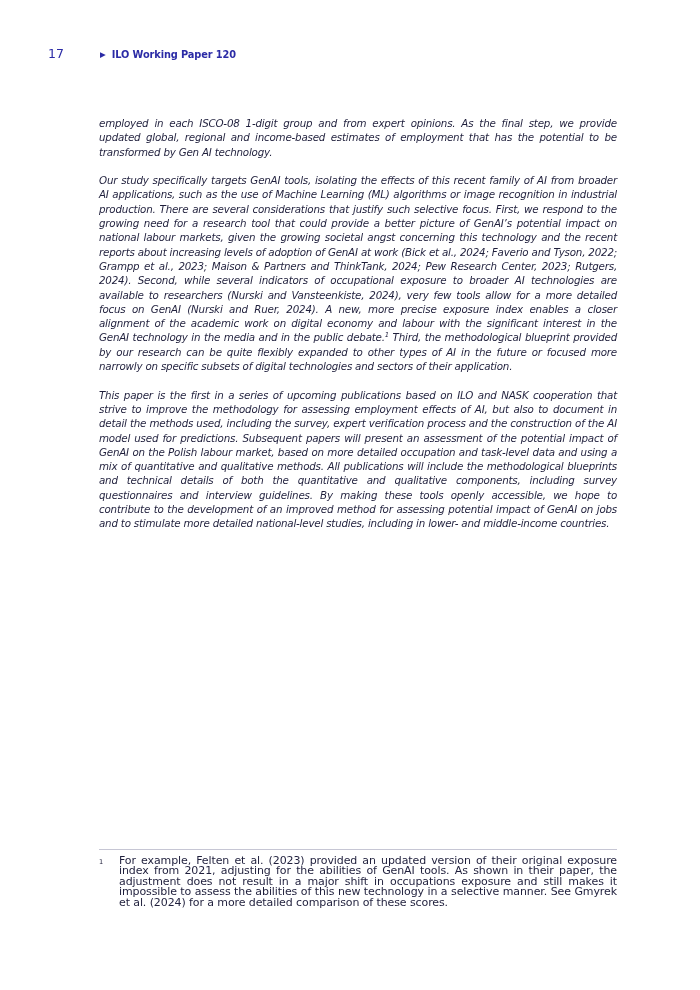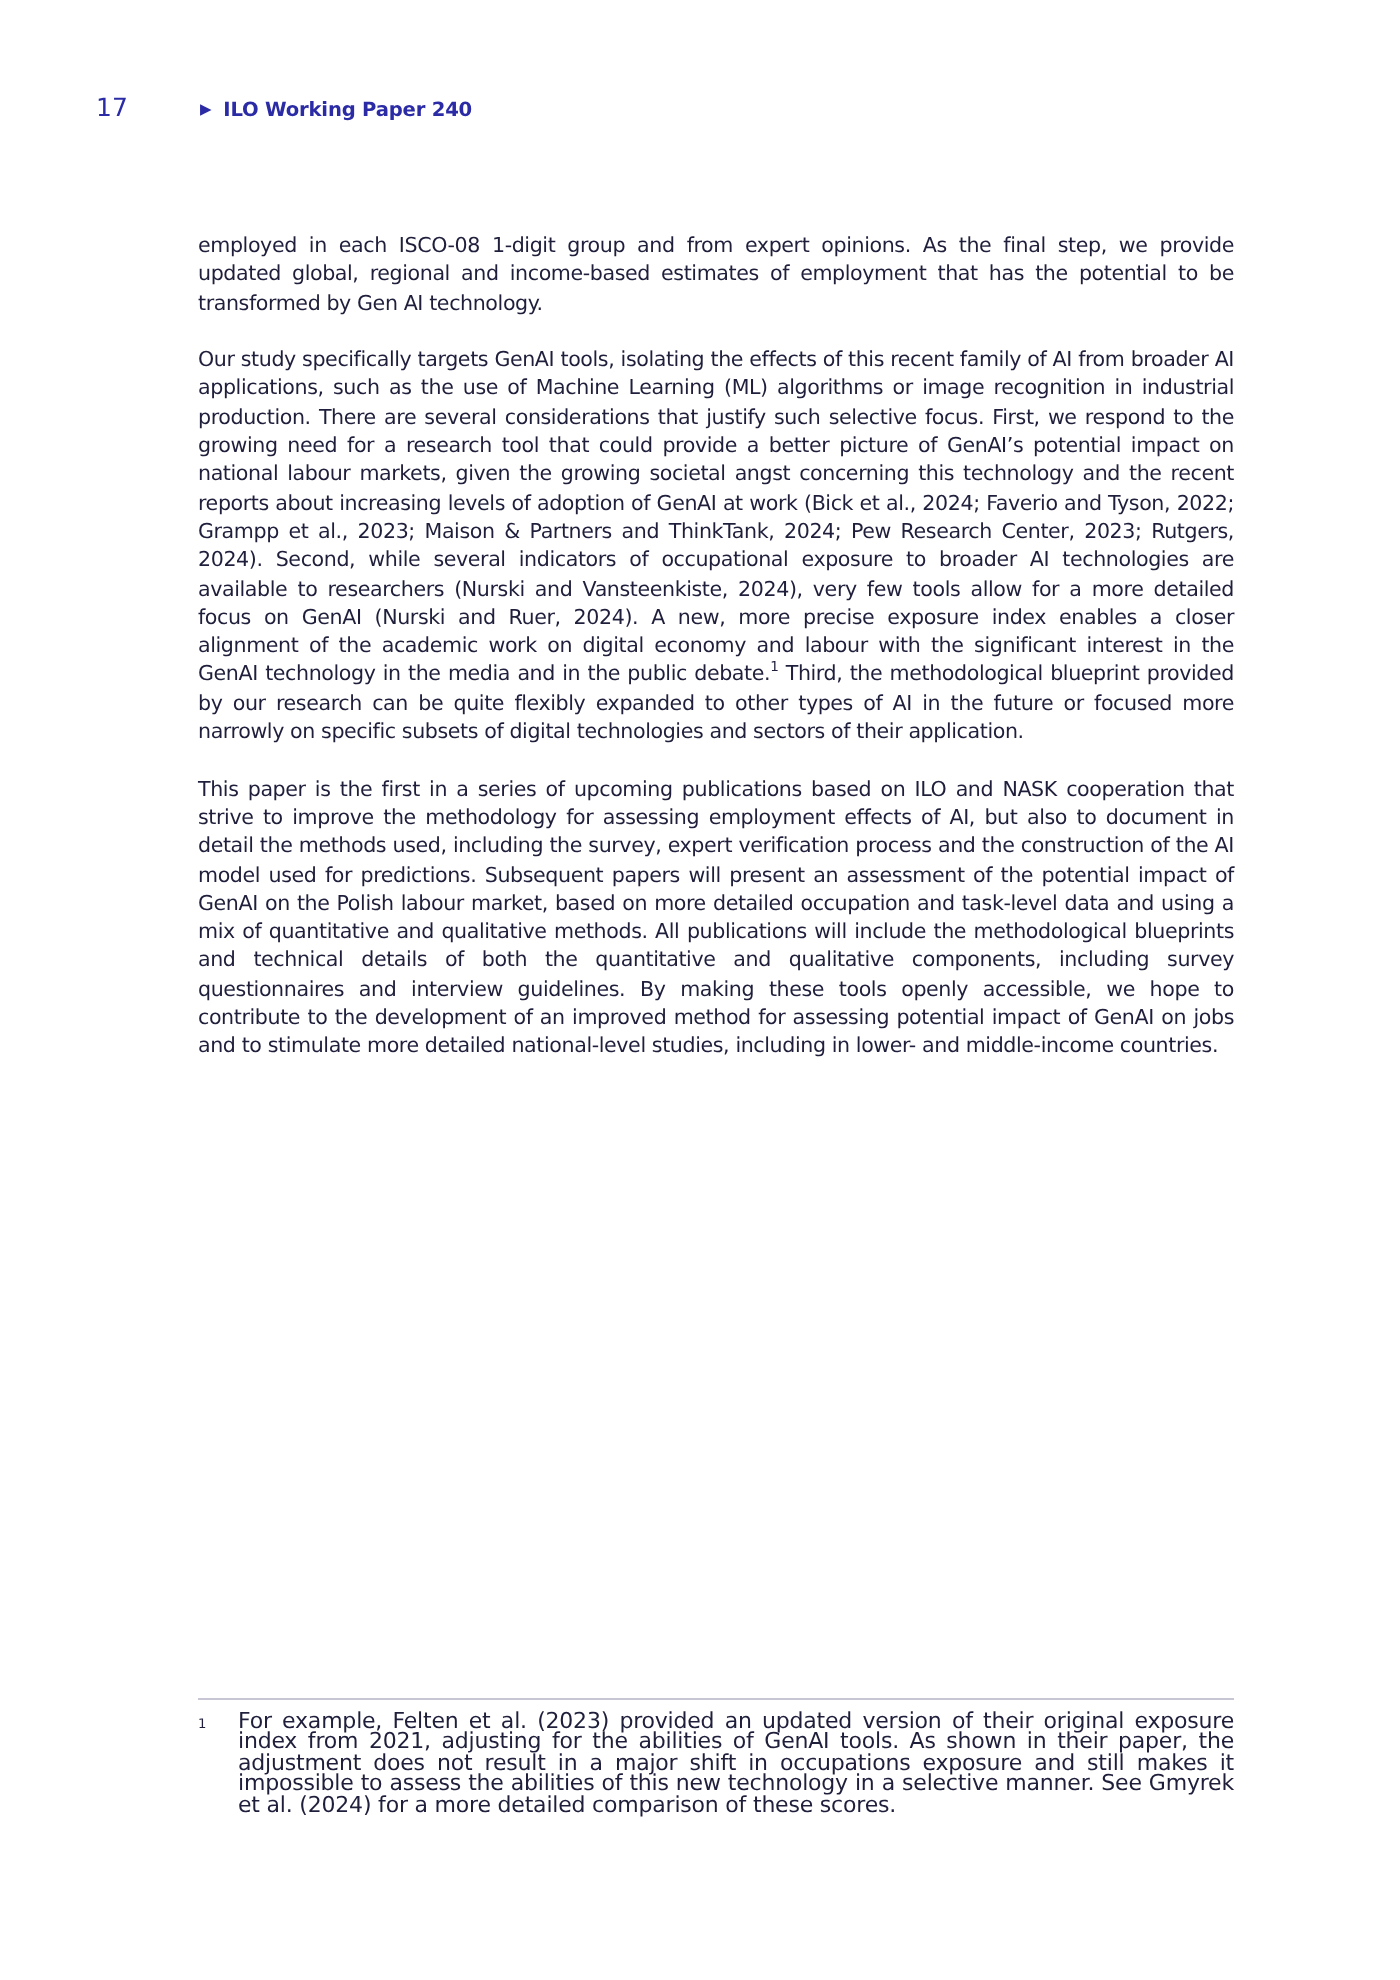--- a/index.html
+++ b/index.html
@@ -53,20 +53,21 @@
     position:absolute;
     left:99px;
     top:116px;
     width:518px;
     color:var(--body-text);
     font-size:10.3px;
     line-height:14.3px;
     letter-spacing:-0.2px;
     text-align:justify;
     hyphens:auto;
+    font-style:italic;
     -webkit-hyphens:auto;
   }
   .body-text p{margin:0 0 14.3px 0;}
   .body-text p:last-child{margin-bottom:16px;}
   sup.ref{
     font-size:6.8px;
     vertical-align:super;
     line-height:0;
   }
 
@@ -106,21 +107,21 @@
 </style>
 </head>
 <body>
 
 <div class="page">
 
   <header class="page-header">
     <span class="page-num">17</span>
     <span class="header-title">
       <span class="tri">▶</span>
-      <span>ILO Working Paper 240</span>
+      <span>ILO Working Paper 120</span>
     </span>
   </header>
 
   <main class="body-text">
     <p>employed in each ISCO-08 1-digit group and from expert opinions. As the final step, we provide updated global, regional and income-based estimates of employment that has the potential to be transformed by Gen AI technology.</p>
     <p><span>Our study specifically targets GenAI tools, isolating the effects of this recent family of AI from broader AI applications, such as the use of Machine Learning (ML) algorithms or image recognition in industrial production. There are several considerations that justify such selective focus. First, we respond to the growing need for a research tool that could provide a better picture of GenAI’s potential impact on national labour markets, given the growing societal angst concerning this technology and the recent reports about increasing levels of adoption of GenAI at work (Bick et al., 2024; Faverio and Tyson, 2022; Grampp et al., 2023; Maison &amp; Partners and ThinkTank, 2024; Pew Research Center, 2023; Rutgers, 2024). Second, while several indicators of occupational exposure to broader AI technologies are available to researchers (Nurski and Vansteenkiste, 2024), very few tools allow for a more detailed focus on GenAI (Nurski and Ruer, 2024). A new, more precise exposure index enables a closer alignment of the academic work on digital economy and labour with the significant interest in the GenAI technology in the media and in the public debate.</span><sup class="ref">1</sup><span> Third, the methodological blueprint provided by our research can be quite flexibly expanded to other types of AI in the future or focused more narrowly on specific subsets of digital technologies and sectors of their application.</span></p>
     <p>This paper is the first in a series of upcoming publications based on ILO and NASK cooperation that strive to improve the methodology for assessing employment effects of AI, but also to document in detail the methods used, including the survey, expert verification process and the construction of the AI model used for predictions. Subsequent papers will present an assessment of the potential impact of GenAI on the Polish labour market, based on more detailed occupation and task-level data and using a mix of quantitative and qualitative methods. All publications will include the methodological blueprints and technical details of both the quantitative and qualitative components, including survey questionnaires and interview guidelines. By making these tools openly accessible, we hope to contribute to the development of an improved method for assessing potential impact of GenAI on jobs and to stimulate more detailed national-level studies, including in lower- and middle-income countries.</p>
   </main>
 
   <footer class="footnote-section">

